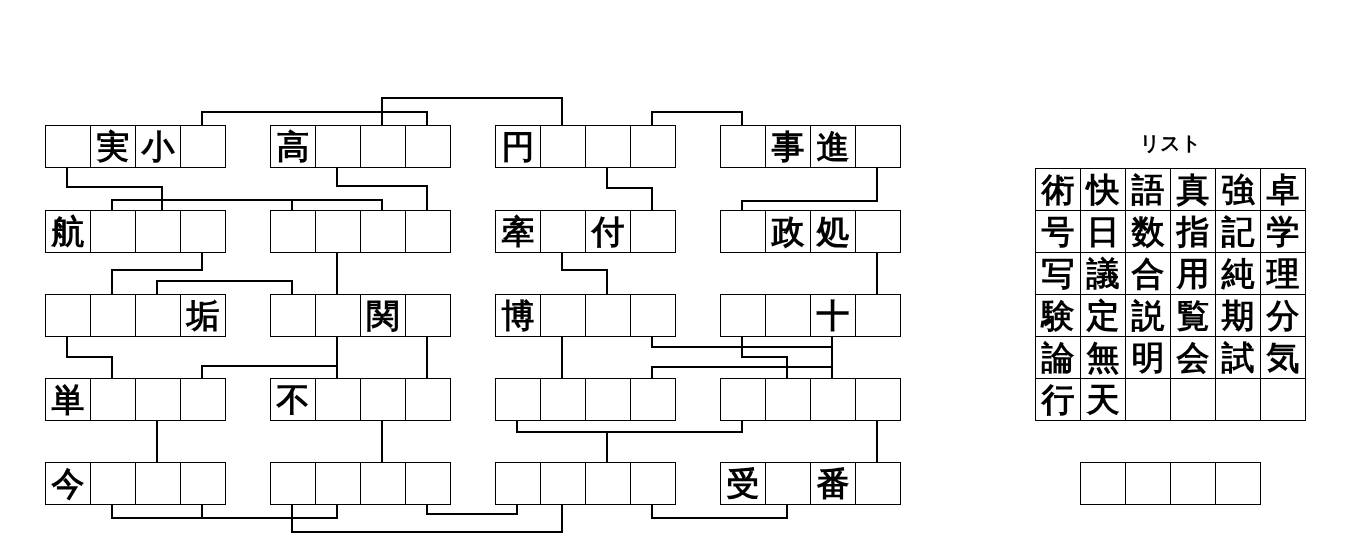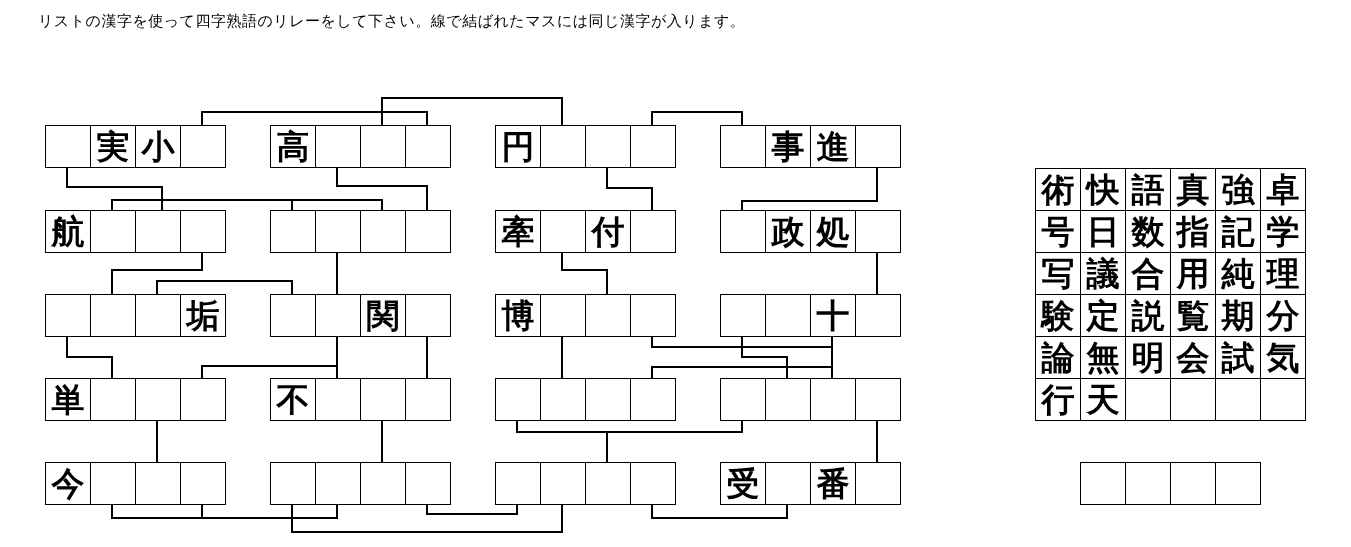--- a/index.html
+++ b/index.html
@@ -13,21 +13,20 @@
         font-size:33px;font-weight:bold;color:#000;line-height:1;overflow:hidden;}
   #connectors{position:absolute;left:0;top:0;}
   #list-title{position:absolute;left:1035px;top:130px;width:271px;text-align:center;
               font-size:20px;font-weight:bold;color:#000;}
   polyline{fill:none;stroke:#000;stroke-width:2;}
 </style>
 </head>
 <body>
 
 <div id="page">
-  <div id="instr1" class="instr">リストの漢字を使って四字熟語のリレーをして下さい。線で結ばれたマスには同じ漢字が入ります。</div>
 
   <svg id="connectors" width="960" height="547" shape-rendering="crispEdges">
       <polyline points="202,125 202,112 427,112 427,125"></polyline>
       <polyline points="382,125 382,98 562,98 562,125"></polyline>
       <polyline points="652,125 652,112 742,112 742,125"></polyline>
       <polyline points="67,167 67,187 162,187 162,210"></polyline>
       <polyline points="112,210 112,200 382,200 382,210"></polyline>
       <polyline points="292,200 292,210"></polyline>
       <polyline points="337,167 337,186 427,186 427,210"></polyline>
       <polyline points="607,167 607,188 652,188 652,210"></polyline>
@@ -133,20 +132,21 @@
       <div class="cell" style="left: 495px; top: 462px;"></div>
       <div class="cell" style="left: 540px; top: 462px;"></div>
       <div class="cell" style="left: 585px; top: 462px;"></div>
       <div class="cell" style="left: 630px; top: 462px;"></div>
       <div class="cell" style="left: 720px; top: 462px;">受</div>
       <div class="cell" style="left: 765px; top: 462px;"></div>
       <div class="cell" style="left: 810px; top: 462px;">番</div>
       <div class="cell" style="left: 855px; top: 462px;"></div>
     </div>
 
+  <div id="list-title">リスト</div>
   <div id="list-grid">
       <div class="cell" style="left: 1035px; top: 168px;">術</div>
       <div class="cell" style="left: 1080px; top: 168px;">快</div>
       <div class="cell" style="left: 1125px; top: 168px;">語</div>
       <div class="cell" style="left: 1170px; top: 168px;">真</div>
       <div class="cell" style="left: 1215px; top: 168px;">強</div>
       <div class="cell" style="left: 1260px; top: 168px;">卓</div>
       <div class="cell" style="left: 1035px; top: 210px;">号</div>
       <div class="cell" style="left: 1080px; top: 210px;">日</div>
       <div class="cell" style="left: 1125px; top: 210px;">数</div>

